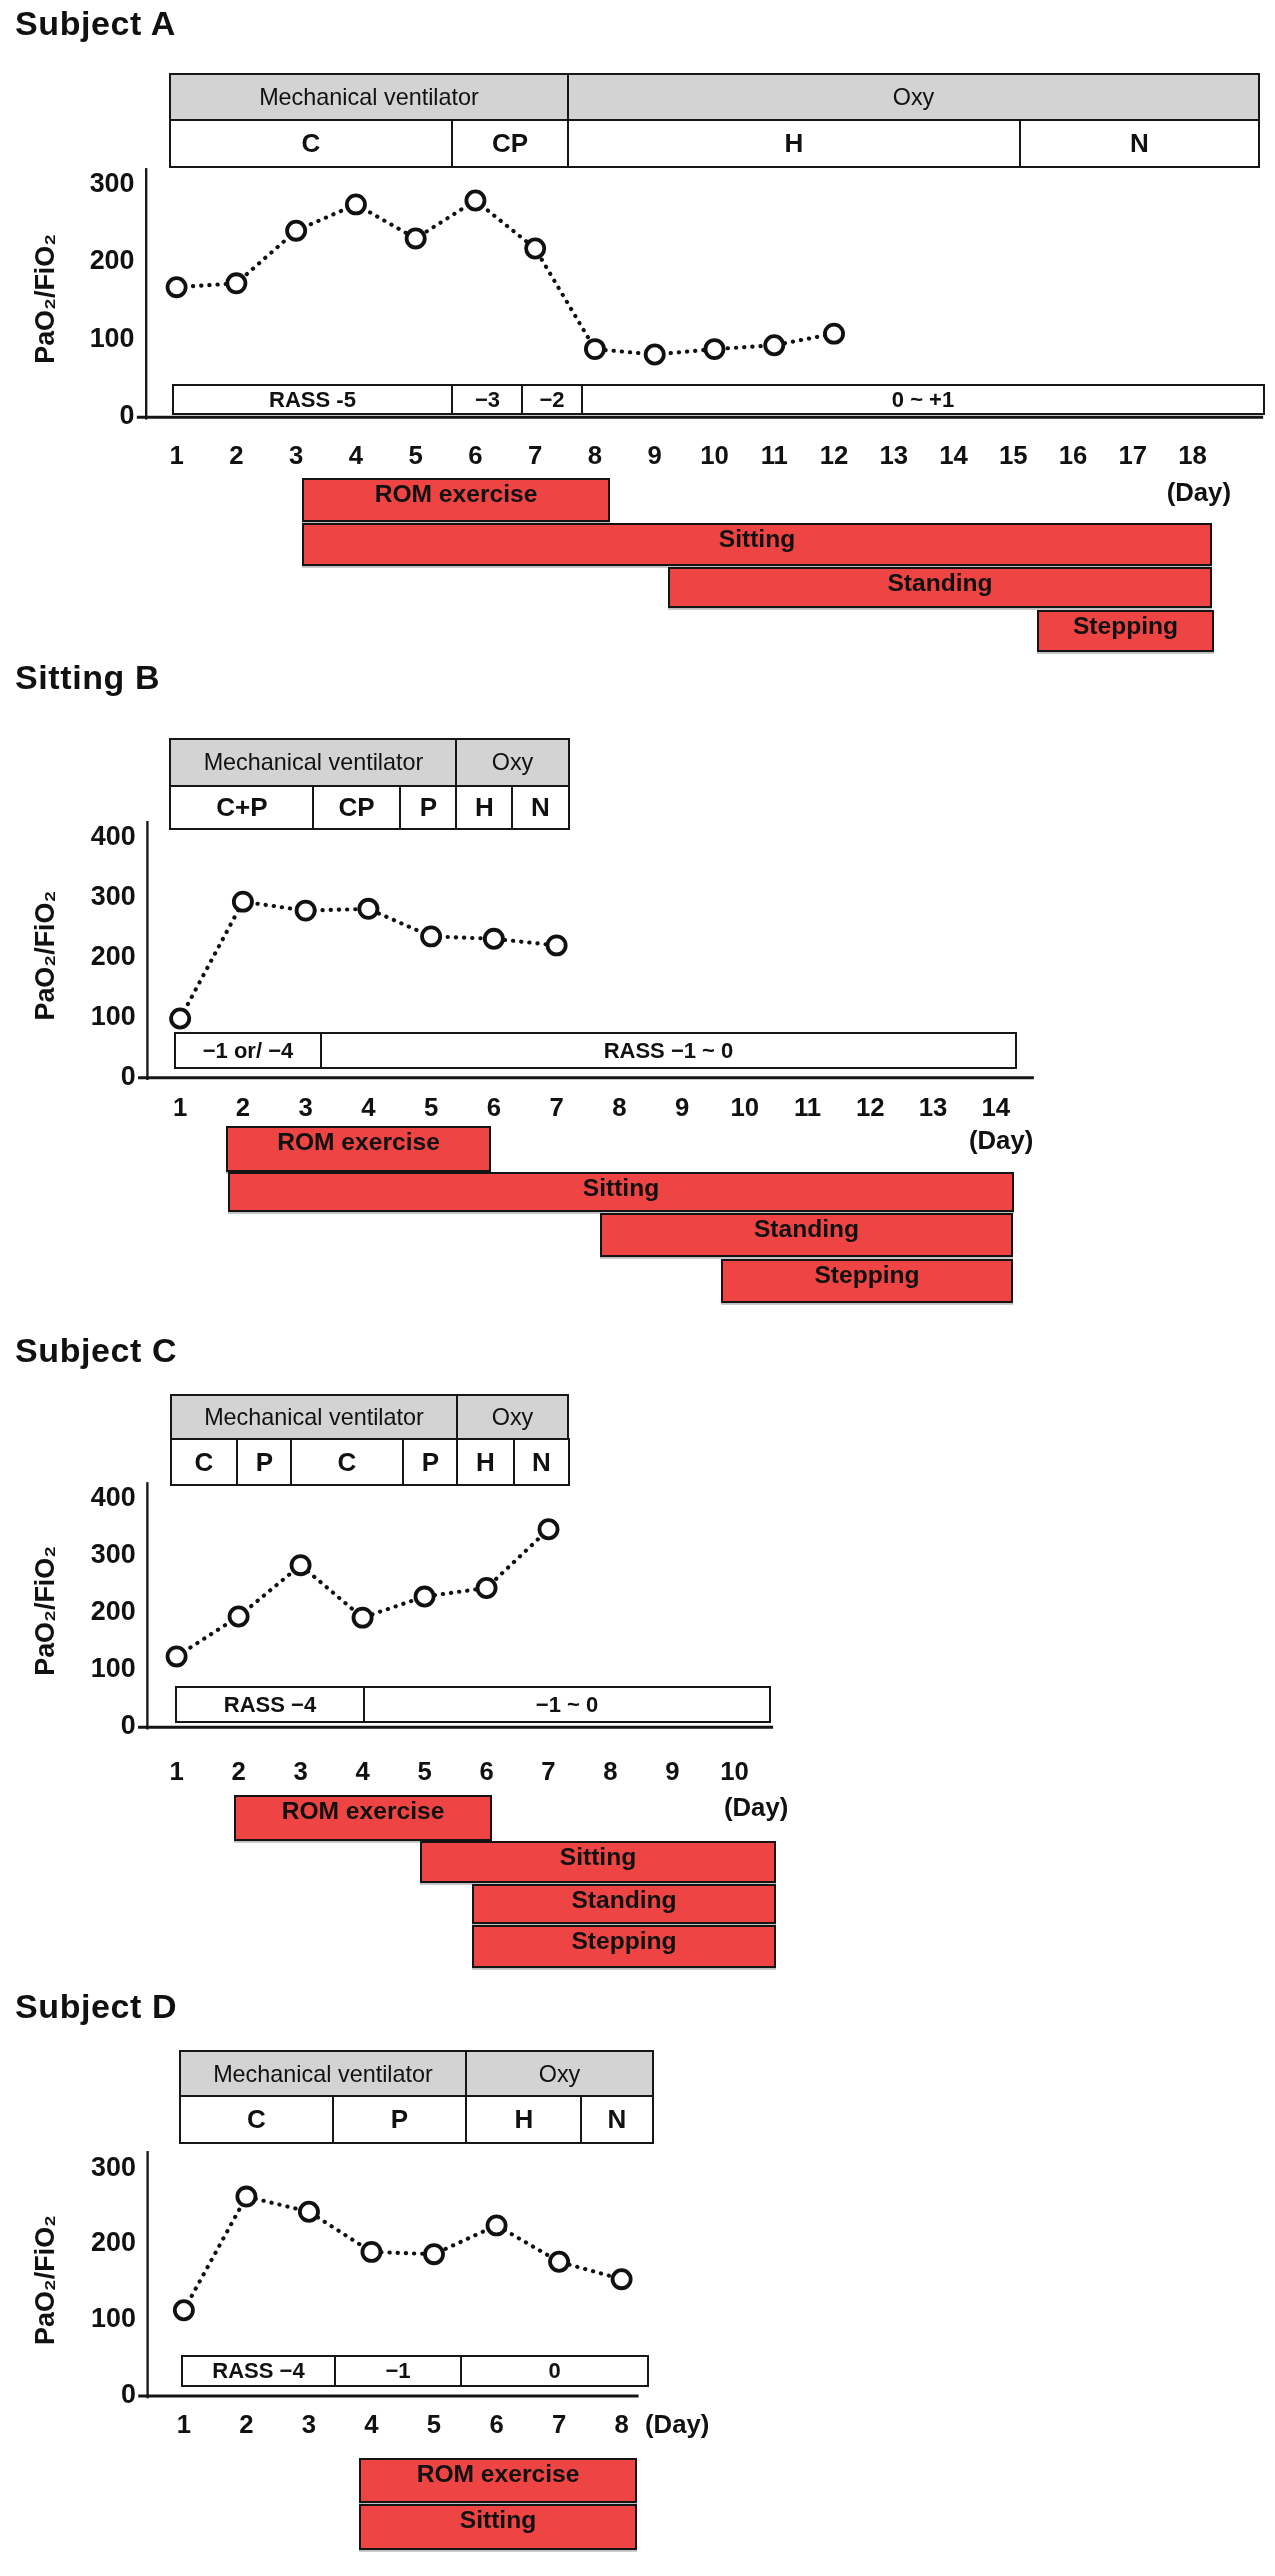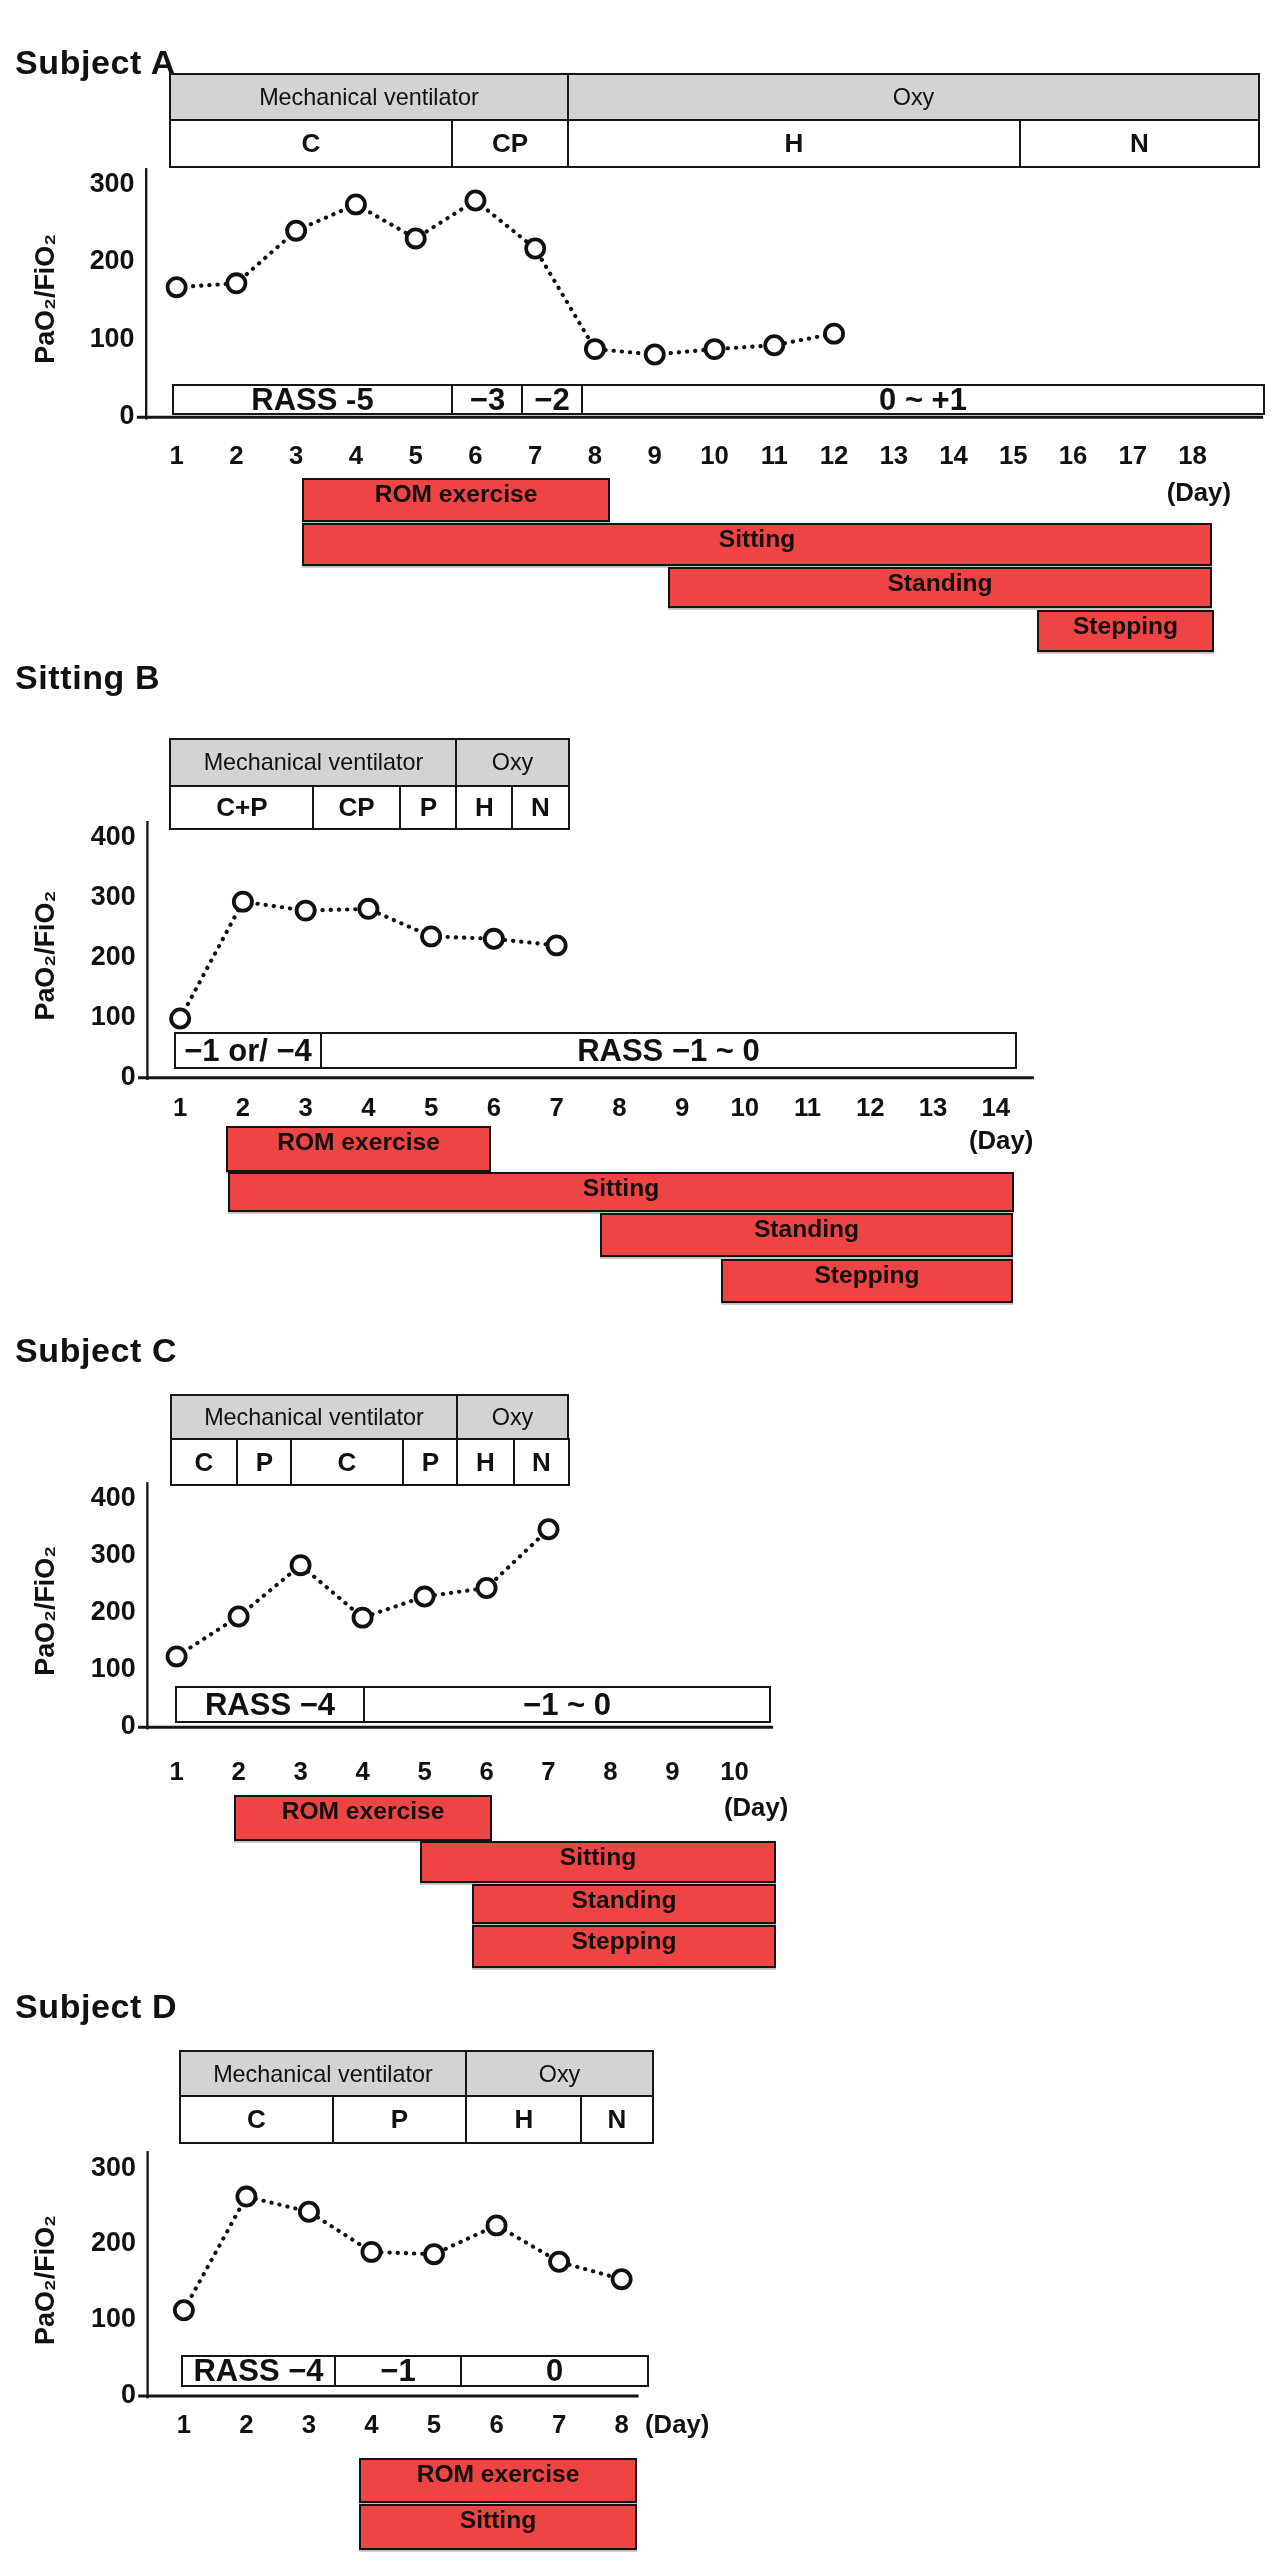--- a/index.html
+++ b/index.html
@@ -3,21 +3,21 @@
 <meta charset="utf-8">
 <style>
   html,body{margin:0;padding:0;background:#fff;}
   body{font-family:"Liberation Sans","DejaVu Sans",sans-serif;color:#111;}
   #figure-root{position:relative;width:1276px;height:2576px;background:#ffffff;overflow:hidden;}
   .subject-title{position:absolute;font-weight:700;font-size:34px;letter-spacing:0.6px;white-space:nowrap;}
   .vcell{position:absolute;box-sizing:border-box;border:2.3px solid #161616;display:flex;align-items:center;justify-content:center;background:#fff;white-space:nowrap;}
   .vcell.shaded{background:#d3d3d3;}
   .vcell.hdr{font-size:23.4px;font-weight:400;}
   .vcell.mode{font-size:26px;font-weight:700;}
-  .rass-seg{position:absolute;box-sizing:border-box;border:2.3px solid #161616;background:#fff;display:flex;align-items:center;justify-content:center;font-size:31px;font-weight:700;white-space:nowrap;}
+  .rass-seg{position:absolute;box-sizing:border-box;border:2.3px solid #161616;background:#fff;display:flex;align-items:center;justify-content:center;font-size:22px;font-weight:700;white-space:nowrap;}
   .ex-bar{position:absolute;box-sizing:border-box;border:2.9px solid #141414;background:#ef4444;display:flex;align-items:flex-start;justify-content:center;font-size:24.6px;font-weight:700;box-shadow:0 1.8px 0 rgba(0,0,0,0.25);white-space:nowrap;}
   svg.chart{position:absolute;left:0;overflow:visible;}
   svg.chart text{fill:#111;}
   .tick-text{font-family:"Liberation Sans","DejaVu Sans",sans-serif;font-size:46px;font-weight:700;}
   .day-text{font-family:"Liberation Sans","DejaVu Sans",sans-serif;font-size:44px;font-weight:700;}
   .ylab-text{font-family:"Liberation Sans","DejaVu Sans",sans-serif;font-size:46px;font-weight:700;}
 </style>
 </head>
 <body>
 
@@ -56,21 +56,21 @@
       <circle cx="608.6" cy="350.05333333333334" r="15.5" fill="#ffffff" stroke="#111111" stroke-width="6.5"></circle>
       <circle cx="710.8" cy="408.28" r="15.5" fill="#ffffff" stroke="#111111" stroke-width="6.5"></circle>
       <circle cx="813" cy="343.43666666666667" r="15.5" fill="#ffffff" stroke="#111111" stroke-width="6.5"></circle>
       <circle cx="915.2" cy="425.48333333333335" r="15.5" fill="#ffffff" stroke="#111111" stroke-width="6.5"></circle>
       <circle cx="1017.4" cy="597.5166666666667" r="15.5" fill="#ffffff" stroke="#111111" stroke-width="6.5"></circle>
       <circle cx="1119.6" cy="606.78" r="15.5" fill="#ffffff" stroke="#111111" stroke-width="6.5"></circle>
       <circle cx="1221.8000000000002" cy="597.5166666666667" r="15.5" fill="#ffffff" stroke="#111111" stroke-width="6.5"></circle>
       <circle cx="1324" cy="590.9" r="15.5" fill="#ffffff" stroke="#111111" stroke-width="6.5"></circle>
       <circle cx="1426.2" cy="571.05" r="15.5" fill="#ffffff" stroke="#111111" stroke-width="6.5"></circle>
     </svg>
-    <div class="subject-title" style="left: 15px; top: 3.5px; margin-top: 39px;">Subject A</div>
+    <div class="subject-title" style="left: 15px; top: 3.5px;">Subject A</div>
     <div class="vcell hdr shaded" style="left: 169px; top: 73px; width: 400px; height: 49px;">
       <span>Mechanical ventilator</span>
     </div>
     <div class="vcell hdr shaded" style="left: 567px; top: 73px; width: 693px; height: 49px;">
       <span>Oxy</span>
     </div>
     <div class="vcell mode" style="left: 169px; top: 119px; width: 284px; height: 49px;">
       <span>C</span>
     </div>
     <div class="vcell mode" style="left: 451px; top: 119px; width: 118px; height: 49px;">

